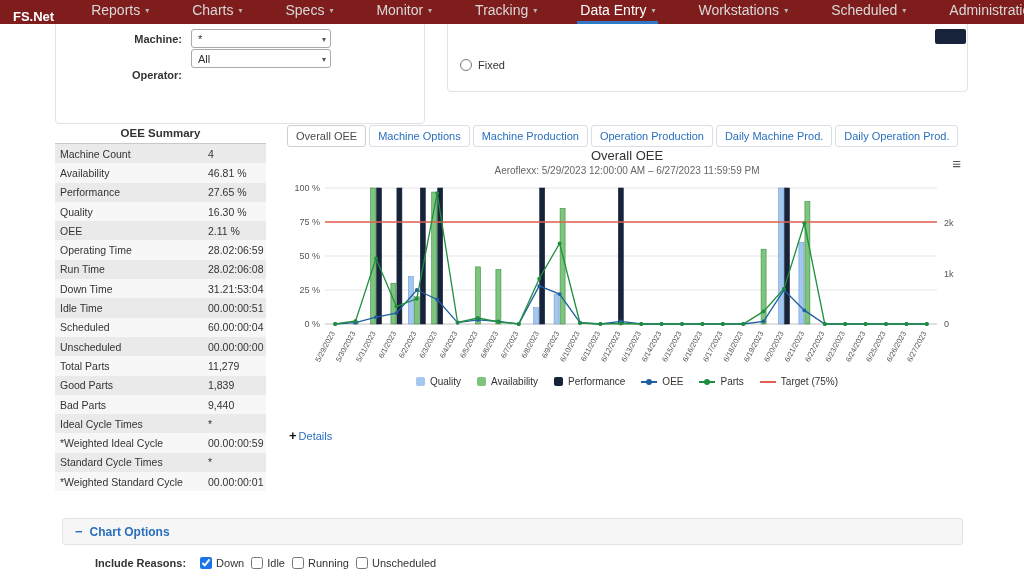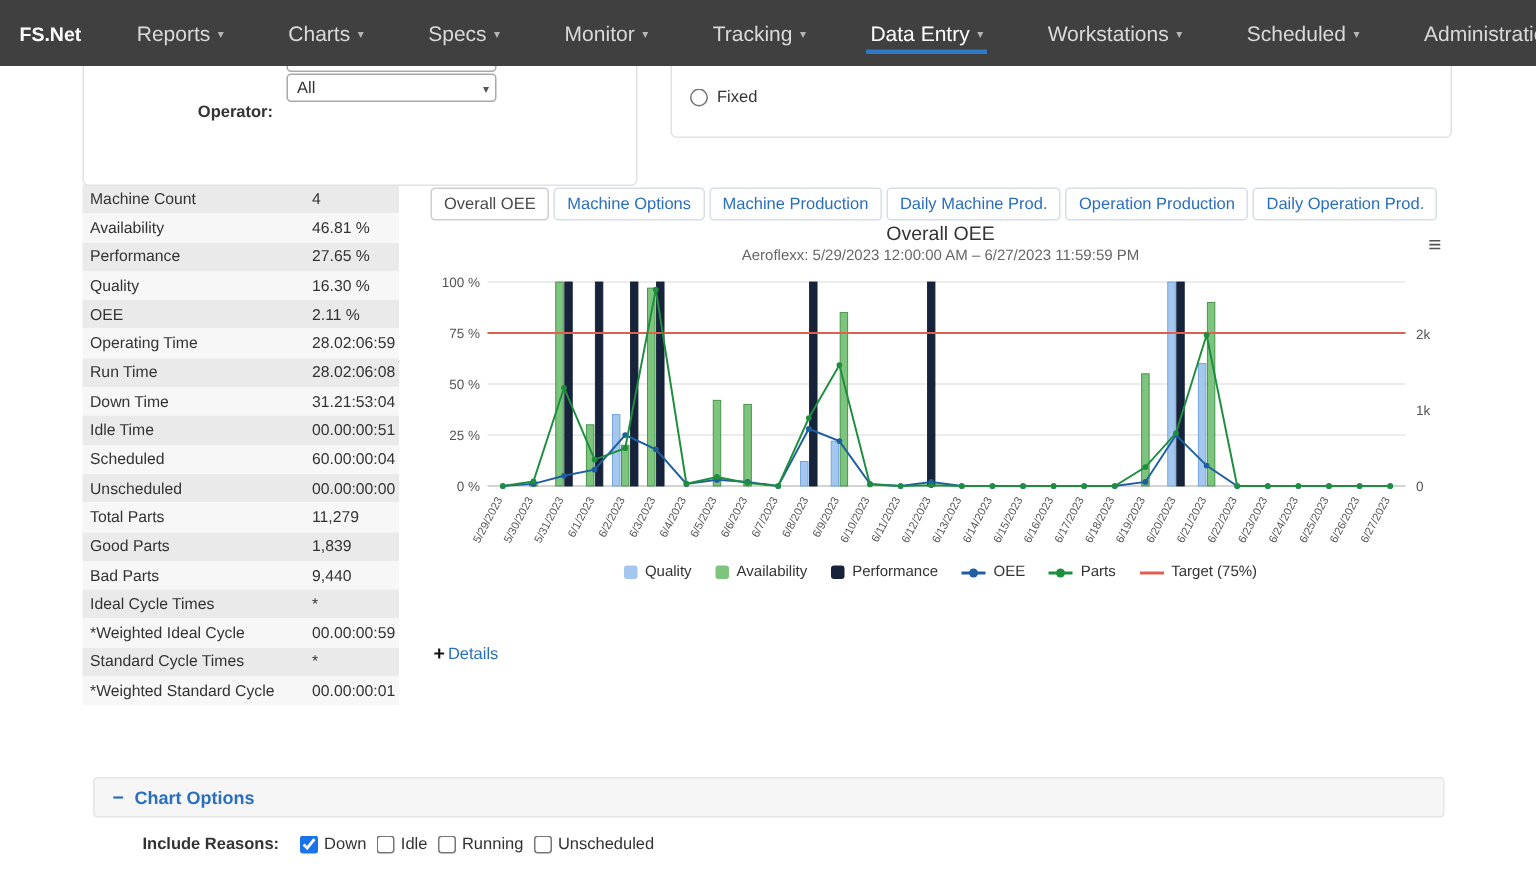--- a/index.html
+++ b/index.html
@@ -1,20 +1,20 @@
 <!DOCTYPE html>
 <html><head>
 <meta charset="utf-8">
 <style>
   *{box-sizing:border-box;margin:0;padding:0}
   html,body{width:1024px;height:581px}
   body{position:relative;font-family:"Liberation Sans",sans-serif;background:#fff;overflow:hidden}
 
   
-  .navbar{position:absolute;top:0;left:0;width:1024px;height:44px;background:#404040;display:flex;align-items:center;z-index:20}
+  .navbar{position:absolute;top:0;left:0;width:1024px;height:24px;background:#7f1d1d;display:flex;align-items:flex-end;z-index:20}
   .brand{color:#fff;font-size:13px;font-weight:bold;margin:0 34px 0 13px;cursor:pointer}
   .nav-item{color:#d9d9d9;font-size:14px;margin-right:37px;height:28px;display:flex;align-items:center;padding:0 3px;cursor:pointer;white-space:nowrap}
   .nav-item.active{box-shadow:inset 0 -3px 0 #2f79c6;color:#fff}
   .caret{font-size:8px;margin-left:5px;color:#b5b5b5}
   .caret::after{content:"\25BE"}
 
   
   .panel{position:absolute;background:#fff;border:1px solid #e2e2e2;border-radius:4px;z-index:5}
   #filter-left{left:55px;top:-16px;width:370px;height:140px}
   #filter-right{left:447px;top:-16px;width:521px;height:108px}
@@ -139,20 +139,21 @@
       </div>
 
       <div class="nav-item">
         <span>Administration</span>
         <span class="caret"></span>
       </div>
     </div>
 </div>
 
 <div id="oee-summary">
+  <div class="title">OEE Summary</div>
   <div>
 
       <div class="oee-row">
         <span class="lbl">Machine Count</span>
         <span class="val">4</span>
       </div>
 
       <div class="oee-row">
         <span class="lbl">Availability</span>
         <span class="val">46.81 %</span>
@@ -249,25 +250,25 @@
 
     <div class="tab">
       <span>Machine Options</span>
     </div>
 
     <div class="tab">
       <span>Machine Production</span>
     </div>
 
     <div class="tab">
+      <span>Operation Production</span>
+    </div>
+
+    <div class="tab">
       <span>Daily Machine Prod.</span>
-    </div>
-
-    <div class="tab">
-      <span>Operation Production</span>
     </div>
 
     <div class="tab">
       <span>Daily Operation Prod.</span>
     </div>
   </div>
 
 <div id="chart">
   <div id="chart-menu">≡</div>
   <div id="chart-title">Overall OEE</div>

